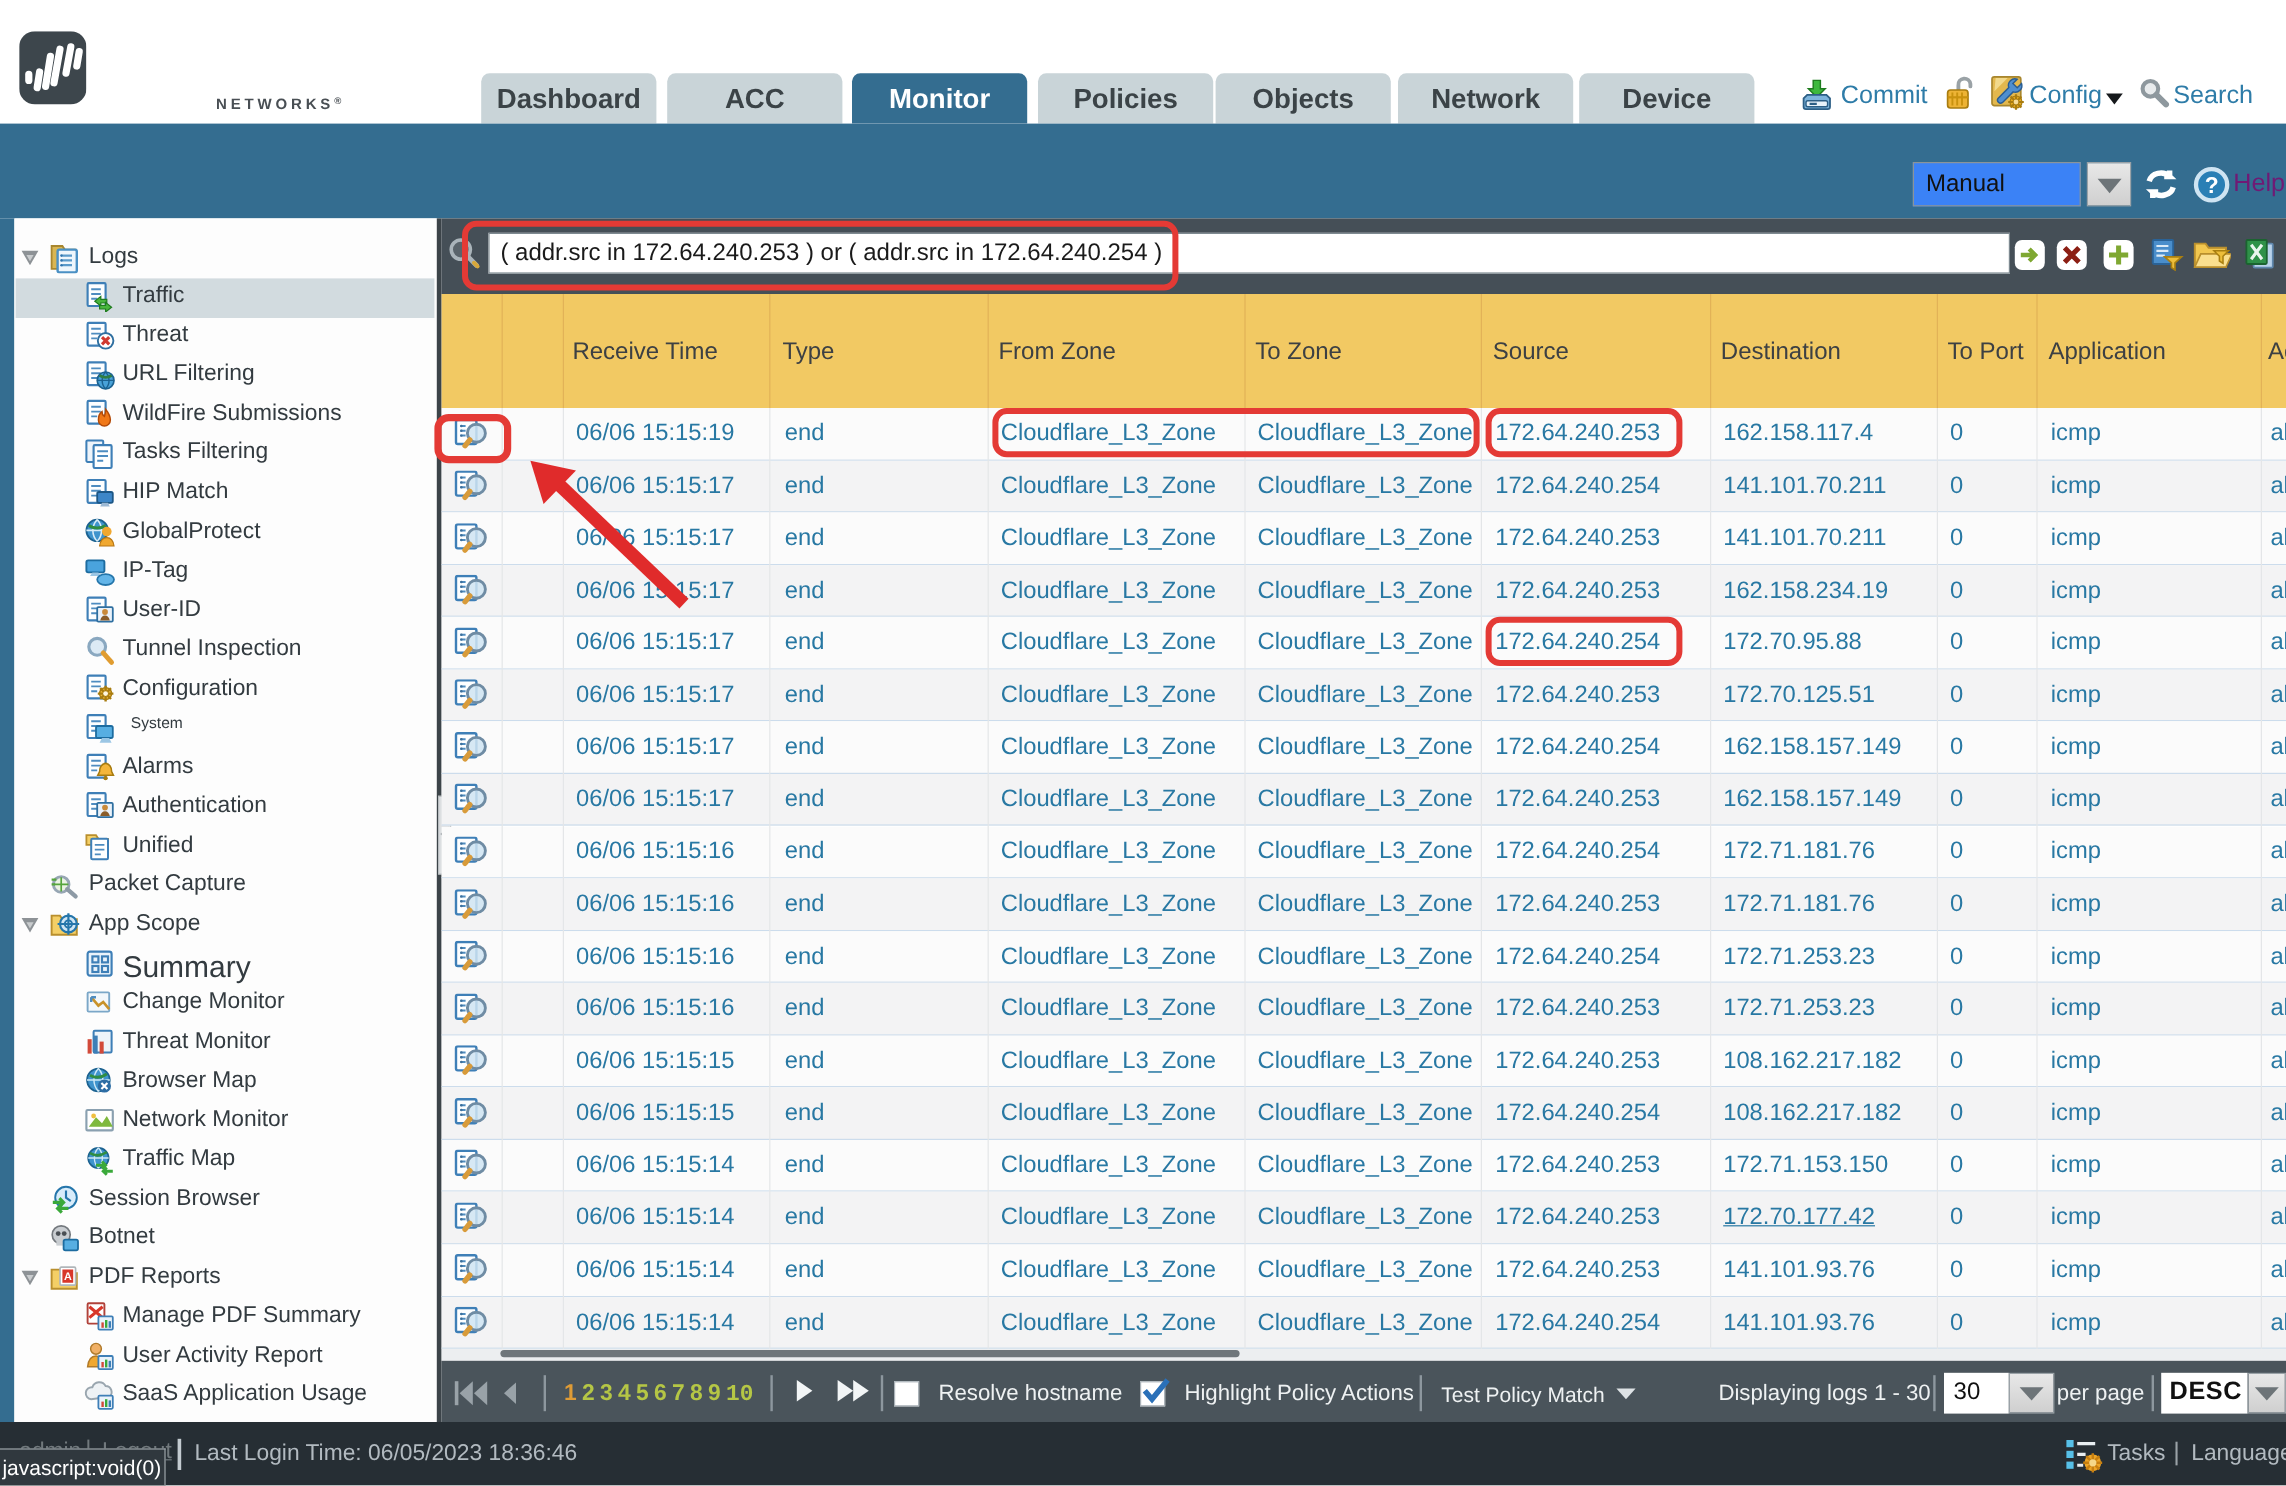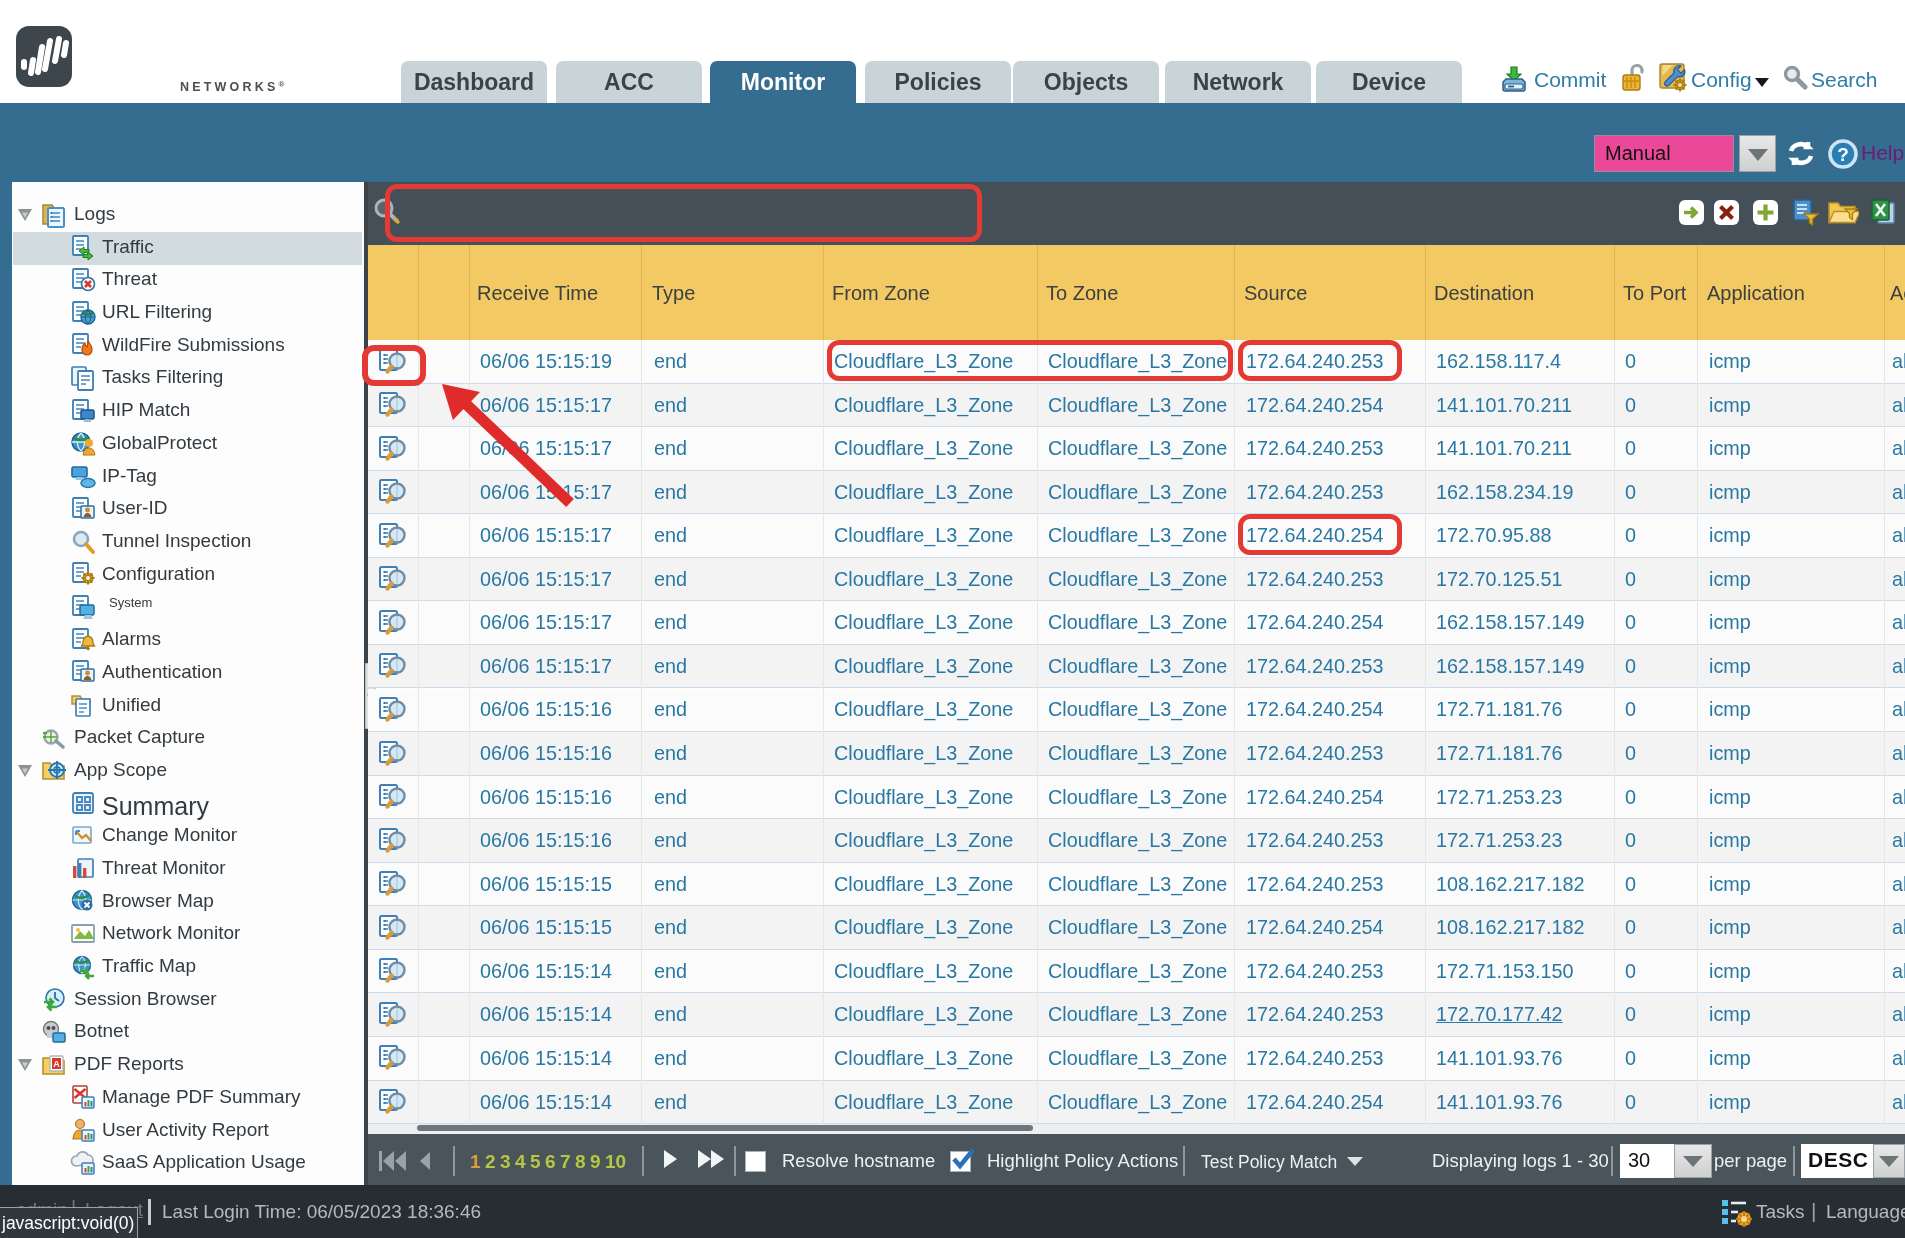--- a/index.html
+++ b/index.html
@@ -70,21 +70,21 @@
 <circle cx="21" cy="23" r="2" fill="#f6dc9a"></circle>
 </svg>
 <div class="abs hlink" style="left:1691px;top:68px;">Config</div>
 <div class="abs" style="left:1755px;top:78px;width:0;height:0;border-left:7.5px solid transparent;border-right:7.5px solid transparent;border-top:9px solid #16191c;"></div>
 <svg class="abs" style="left:1782px;top:64px" width="26" height="26" viewBox="0 0 26 26">
 <circle cx="10" cy="10" r="6.5" fill="#e8ebed" stroke="#8e989e" stroke-width="3.4"></circle>
 <line x1="15" y1="15" x2="23" y2="23" stroke="#8e989e" stroke-width="5" stroke-linecap="round"></line>
 </svg>
 <div class="abs hlink" style="left:1811px;top:68px;">Search</div>
 <div class="abs" style="left:0;top:103px;width:1905px;height:79px;background:#346d90;"></div>
-<div class="abs" style="left:1594px;top:135px;width:140px;height:37px;background:#ec4899;border:1px solid #8a9499;font-size:20px;color:#111;line-height:35px;padding-left:10px;">Manual</div>
+<div class="abs" style="left:1594px;top:135px;width:140px;height:37px;background:#3b82f6;border:1px solid #8a9499;font-size:20px;color:#111;line-height:35px;padding-left:10px;">Manual</div>
 <div class="abs" style="left:1739px;top:135px;width:37px;height:37px;background:linear-gradient(#e8e8e8,#cfcfcf);border:1px solid #9aa2a7;"></div>
 <div class="abs" style="left:1748px;top:149px;width:0;height:0;border-left:10px solid transparent;border-right:10px solid transparent;border-top:12px solid #6d7478;"></div>
 <svg class="abs" style="left:1787px;top:140px" width="28" height="27" viewBox="0 0 28 27">
 <path d="M4 11 a10 9 0 0 1 17 -4 l-4.5 0 M21 7 l0 -5" fill="none" stroke="#fff" stroke-width="4.6"></path>
 <path d="M24 16 a10 9 0 0 1 -17 4 l4.5 0 M7 20 l0 5" fill="none" stroke="#fff" stroke-width="4.6"></path>
 </svg>
 <svg class="abs" style="left:1827px;top:138px" width="32" height="32" viewBox="0 0 32 32">
 <circle cx="16" cy="16" r="13" fill="#2a7fb5" stroke="#cfe4f2" stroke-width="3.6"></circle>
 <text x="16" y="23" font-size="19" font-weight="bold" fill="#fff" text-anchor="middle" font-family="Liberation Sans">?</text>
 </svg>
@@ -383,20 +383,21 @@
       <rect x="17.5" y="16" width="2" height="6.5" fill="#3aa93a"></rect>
       <rect x="20.5" y="17" width="2" height="5.5" fill="#3e7fb7"></rect>
     </svg>
 <div class="abs" style="left:102px;top:1151px;font-size:19px;color:#333b40;white-space:nowrap;">SaaS Application Usage</div>
 <div class="abs" style="left:368px;top:182px;width:1537px;height:63px;background:#454f57;"></div>
 <svg class="abs" style="left:371px;top:196px" width="30" height="30" viewBox="0 0 30 30">
 <circle cx="13" cy="12" r="8" fill="#5a646b" stroke="#aab4ba" stroke-width="3"></circle>
 <line x1="19" y1="18" x2="26" y2="25" stroke="#aab4ba" stroke-width="4" stroke-linecap="round"></line>
 <line x1="24" y1="23" x2="27" y2="26" stroke="#d8a83a" stroke-width="3.4" stroke-linecap="round"></line>
 </svg>
+<div class="abs" style="left:407px;top:194px;width:1268px;height:34px;background:#fff;border:1px solid #7e8a91;font-size:20px;color:#1a1a1a;line-height:32px;padding-left:9px;white-space:nowrap;overflow:hidden;">( addr.src in 172.64.240.253 ) or ( addr.src in 172.64.240.254 )</div>
 <div class="abs" style="left:1679px;top:200px;width:25px;height:25px;background:#fff;border-radius:6px;"></div>
     <svg class="abs" style="left:1679px;top:200px" width="25" height="25" viewBox="0 0 25 25">
       <path d="M5 12.5 h12 m-5 -5 l5 5 -5 5" stroke="#7fa832" stroke-width="3.6" fill="none"></path>
     </svg>
 <div class="abs" style="left:1714px;top:200px;width:25px;height:25px;background:#fff;border-radius:6px;"></div>
     <svg class="abs" style="left:1714px;top:200px" width="25" height="25" viewBox="0 0 25 25">
       <path d="M6.5 6.5 l12 12 m0 -12 l-12 12" stroke="#8c1f14" stroke-width="4.2"></path>
     </svg>
 <div class="abs" style="left:1753px;top:200px;width:25px;height:25px;background:#fff;border-radius:6px;"></div>
     <svg class="abs" style="left:1753px;top:200px" width="25" height="25" viewBox="0 0 25 25">
@@ -924,21 +925,21 @@
 <div class="sep" style="left:453px;top:1146px;height:30px;"></div>
 <div class="abs" style="left:470px;top:1151px;color:#de9b36;font-size:19px;font-weight:bold;">1</div>
 <div class="abs" style="left:485px;top:1151px;color:#b5c645;font-size:19px;font-weight:bold;">2</div>
 <div class="abs" style="left:500px;top:1151px;color:#b5c645;font-size:19px;font-weight:bold;">3</div>
 <div class="abs" style="left:515px;top:1151px;color:#b5c645;font-size:19px;font-weight:bold;">4</div>
 <div class="abs" style="left:530px;top:1151px;color:#b5c645;font-size:19px;font-weight:bold;">5</div>
 <div class="abs" style="left:545px;top:1151px;color:#b5c645;font-size:19px;font-weight:bold;">6</div>
 <div class="abs" style="left:560px;top:1151px;color:#b5c645;font-size:19px;font-weight:bold;">7</div>
 <div class="abs" style="left:575px;top:1151px;color:#b5c645;font-size:19px;font-weight:bold;">8</div>
 <div class="abs" style="left:590px;top:1151px;color:#b5c645;font-size:19px;font-weight:bold;">9</div>
-<div class="abs" style="left:605px;top:1151px;color:#b5c645;font-size:19px;font-weight:bold;">10</div>
+<div class="abs" style="left:605px;top:1151px;color:#b5c645;font-size:19px;font-weight:bold;font-family:Liberation Mono, monospace;">10</div>
 <div class="sep" style="left:642px;top:1146px;height:30px;"></div>
 <div class="abs" style="left:664px;top:1150px;width:0;height:0;border-top:9px solid transparent;border-bottom:9px solid transparent;border-left:13px solid #f2f5f6;"></div>
 <div class="abs" style="left:698px;top:1150px;width:0;height:0;border-top:9px solid transparent;border-bottom:9px solid transparent;border-left:13px solid #f2f5f6;"></div>
 <div class="abs" style="left:711px;top:1150px;width:0;height:0;border-top:9px solid transparent;border-bottom:9px solid transparent;border-left:13px solid #f2f5f6;"></div>
 <div class="sep" style="left:734px;top:1146px;height:30px;"></div>
 <div class="abs" style="left:745px;top:1151px;width:21px;height:21px;background:#fff;border:1px solid #aab2b8;"></div>
 <div class="abs ptext" style="left:782px;top:1150px;">Resolve hostname</div>
 <div class="abs" style="left:950px;top:1151px;width:21px;height:21px;background:#fff;border:1px solid #aab2b8;"></div>
 <svg class="abs" style="left:950px;top:1146px" width="26" height="26" viewBox="0 0 26 26">
 <path d="M4 13 l6 7 L23 4" stroke="#2a70b8" stroke-width="4.6" fill="none"></path>

